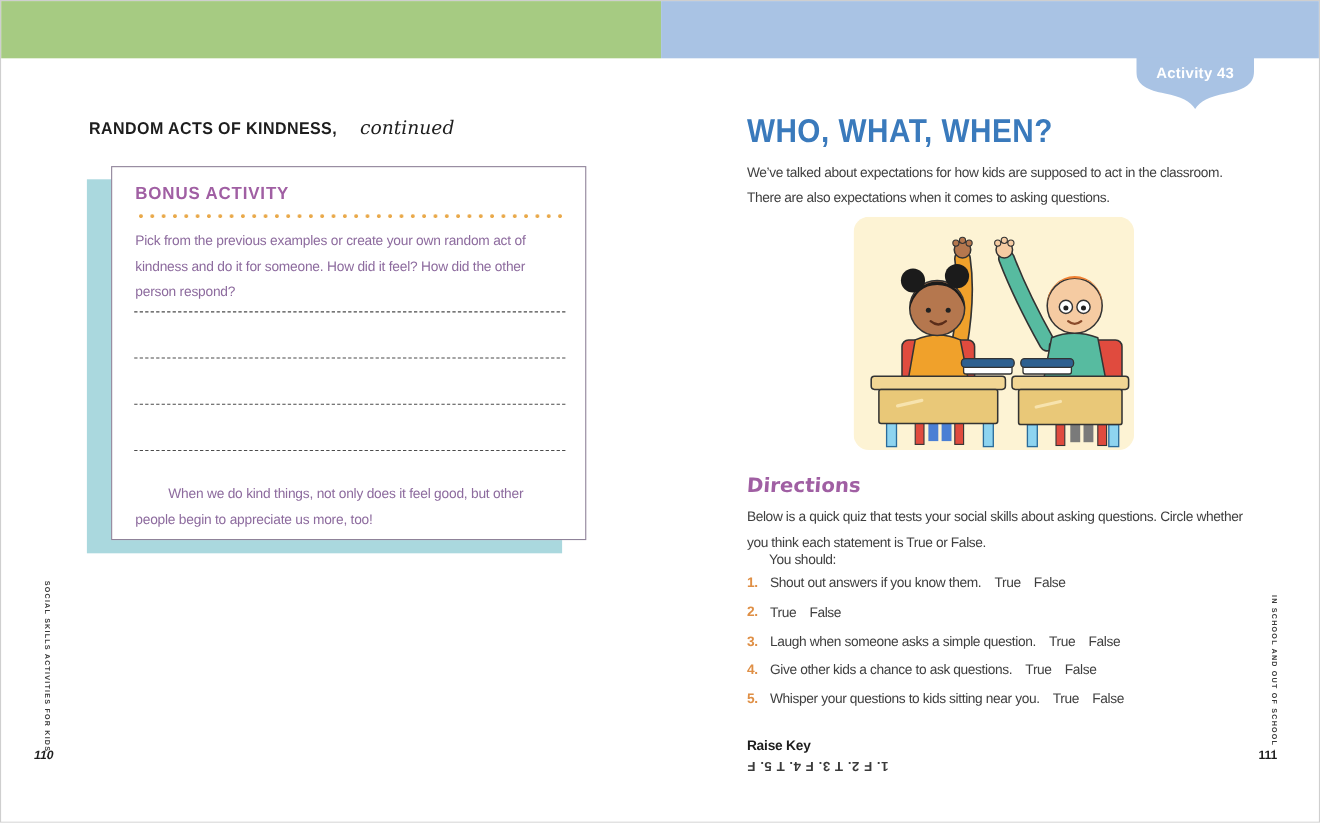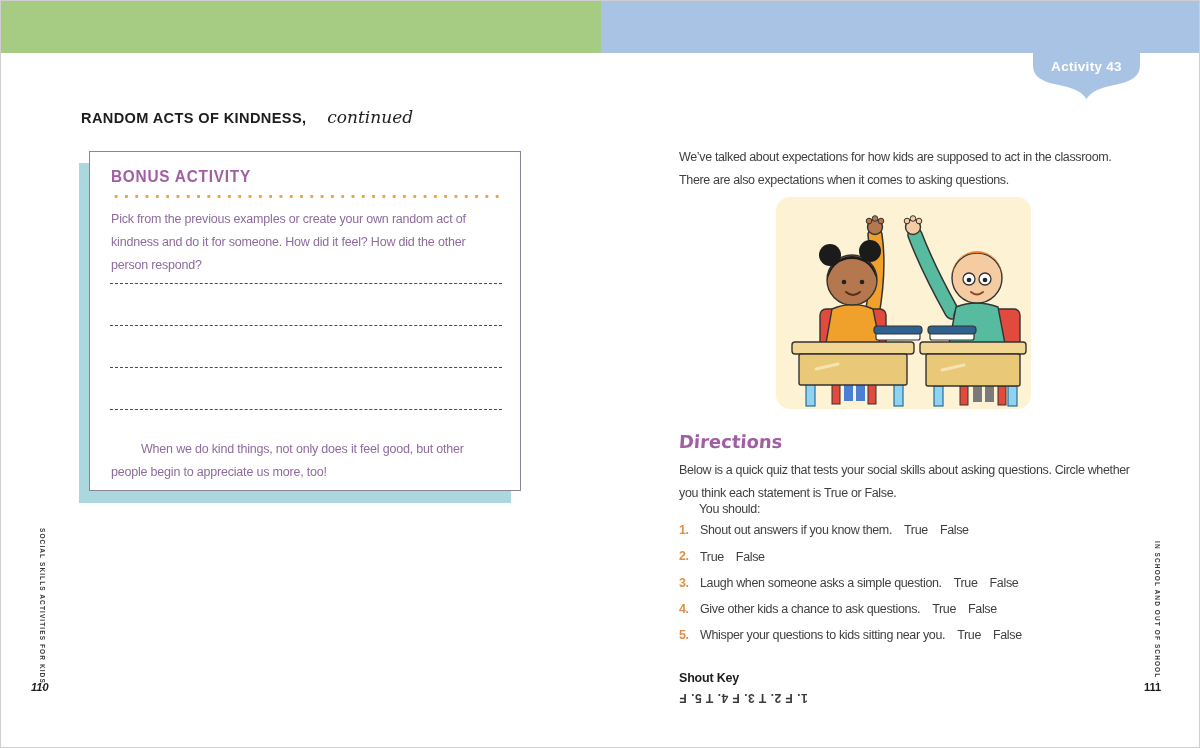--- a/index.html
+++ b/index.html
@@ -23,21 +23,21 @@
   
   .l-header { position:absolute; left:80px; top:106px; white-space:nowrap; }
   .l-header .caps { display:inline-block; font-weight:800; font-size:15.5px; color:#1d1d1d;
       letter-spacing:.4px; transform:scaleX(.94); transform-origin:left center; }
   .l-header .script { font-family:"DejaVu Serif", serif; font-style:italic; font-size:17px;
       color:#1d1d1d; margin-left:2px; }
 
   
   .bonus-shadow { position:absolute; left:78px; top:162px; width:432px; height:340px;
       background:var(--box-shadow-teal); }
-  .bonus-box { position:absolute; left:88px; top:150px; width:432px; height:340px;
+  .bonus-box { position:absolute; left:100px; top:150px; width:432px; height:340px;
       background:#fff; border:1.5px solid var(--box-border); }
   .bonus-title { position:absolute; left:21px; top:16px; font-weight:800; font-size:16px;
       color:var(--heading-purple); letter-spacing:.8px; transform:scaleX(.96); transform-origin:left center; }
   .bonus-dots { position:absolute; left:21px; top:42px; width:391px; height:5px;
       background-image:radial-gradient(circle, var(--accent-orange) 1.6px, transparent 1.9px);
       background-size:10.3px 5px; background-position:0 50%; background-repeat:repeat-x; }
   .bonus-prompt { position:absolute; left:21px; top:56px; width:392px; font-size:12.5px;
       letter-spacing:-.2px; line-height:1.82; color:var(--body-purple); }
   .write-line { position:absolute; left:20px; width:392px; border-bottom:1.6px dashed #4b4b4b; }
   .wl-1 { top:131px; } .wl-2 { top:173px; } .wl-3 { top:215px; } .wl-4 { top:257px; }
@@ -113,20 +113,23 @@
     <div class="write-line wl-1"></div>
     <div class="write-line wl-2"></div>
     <div class="write-line wl-3"></div>
     <div class="write-line wl-4"></div>
     <div class="bonus-closing">When we do kind things, not only does it feel good, but other people begin to appreciate us more, too!</div>
   </div>
 
   <div class="vtext vtext-left">SOCIAL SKILLS ACTIVITIES FOR KIDS ·</div>
   <div class="pagenum pagenum-left">110</div>
 
+  <div class="r-title">
+    <span>WHO, WHAT, WHEN?</span>
+  </div>
   <div class="r-intro">We’ve talked about expectations for how kids are supposed to act in the classroom. There are also expectations when it comes to asking questions.</div>
 
   <svg class="illustration" viewBox="0 0 255 212">
     <rect x="0" y="0" width="255" height="212" rx="14" fill="#fdf3d4"></rect>
 
     <path d="M96 118 Q104 72 99 38" stroke="#333" stroke-width="15.5" stroke-linecap="round" fill="none"></path>
     <path d="M96 118 Q104 72 99 38" stroke="#f0a12b" stroke-width="12.5" stroke-linecap="round" fill="none"></path>
     <circle cx="99" cy="30" r="7.5" fill="#b5774e" stroke="#333" stroke-width="1.4"></circle>
     <circle cx="93" cy="24" r="2.8" fill="#b5774e" stroke="#333" stroke-width="1"></circle>
     <circle cx="99" cy="21.5" r="2.8" fill="#b5774e" stroke="#333" stroke-width="1"></circle>
@@ -204,21 +207,21 @@
     <div class="quiz-item">
       <span class="qnum">4.</span>
       <span class="qtext"><span>Give other kids a chance to ask questions.</span><span class="tf"><span>True</span><span>False</span></span></span>
     </div>
     <div class="quiz-item">
       <span class="qnum">5.</span>
       <span class="qtext"><span>Whisper your questions to kids sitting near you.</span><span class="tf"><span>True</span><span>False</span></span></span>
     </div>
   </div>
 
-  <div class="answer-key-heading">Shout Key</div>
+  <div class="answer-key-heading">Raise Key</div>
   <div class="answer-key-values">
     <span>1. F  2. T  3. F  4. T  5. F</span>
   </div>
 
   <div class="vtext vtext-right">IN SCHOOL AND OUT OF SCHOOL ·</div>
   <div class="pagenum pagenum-right">111</div>
 
 </div>
 
 </body></html>

